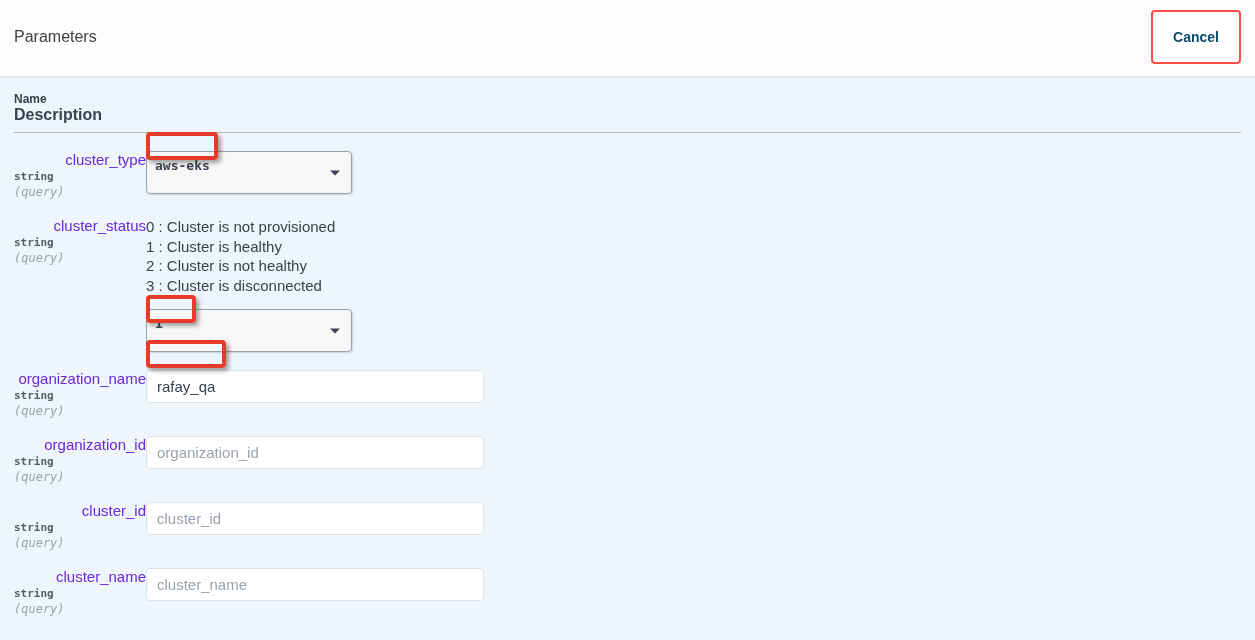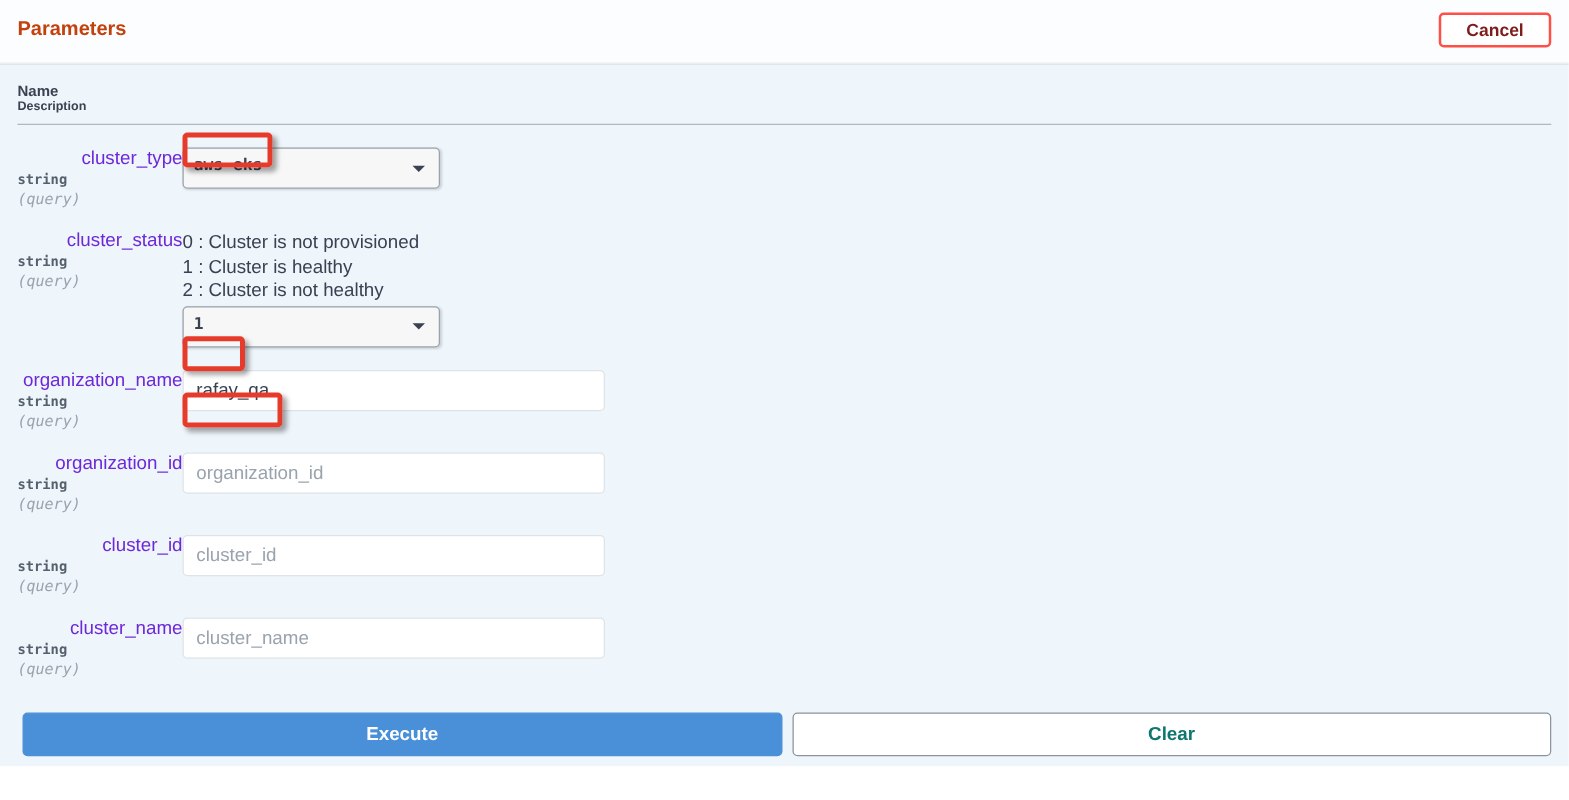--- a/index.html
+++ b/index.html
@@ -3,56 +3,56 @@
 <meta charset="utf-8">
 <style>
   * { box-sizing: border-box; margin: 0; padding: 0; }
   html, body { width: 1255px; height: 640px; font-family: -apple-system, BlinkMacSystemFont, "Segoe UI", Helvetica, Arial, sans-serif; background: #fff; }
   .panel-header {
     display: flex; justify-content: space-between; align-items: center;
     padding: 10px 14px 12px 14px;
     border-bottom: 1px solid #e8ecef;
     background: #fcfdfe;
   }
-  .panel-title { font-size: 16px; font-weight: 700; color: #c2410c; }
+  .panel-title { font-size: 16px; font-weight: 400; color: #404040; }
   .cancel-btn {
-    border: 2px solid #ff4f47; color: #7f1d1d; background: #fff;
-    font-size: 14px; font-weight: 700; padding: 4px 20px; border-radius: 4px;
+    border: 2px solid #ff4f47; color: #0c4a6e; background: #fff;
+    font-size: 14px; font-weight: 700; padding: 17px 20px; border-radius: 4px;
     cursor: pointer;
   }
   .panel-body { background: #eef5fb; padding: 14px 14px 0 14px; border-top: 1px solid #dbe6ef; }
   .params-area { min-height: 540px; position: relative; }
   .thead-row { display: flex; border-bottom: 1px solid #b4b8bd; padding-bottom: 8px; flex-direction: column; }
   .col-name { width: 132px; font-size: 12px; font-weight: 700; color: #3b4151; }
-  .col-desc { flex: 1; font-size: 10px; font-weight: 700; color: #3b4151; }
+  .col-desc { flex: 1; font-size: 16px; font-weight: 700; color: #3b4151; }
   .param-row { display: flex; padding-top: 18px; align-items: flex-start; }
   .param-name-cell { width: 132px; }
   .pname { font-size: 15px; color: #6d28d9; font-weight: 400; text-align: right; }
   .ptype { font-size: 11px; font-family: Menlo, Monaco, Consolas, monospace; color: #55606e; font-weight: 700; margin-top: 2px; }
   .pin { font-size: 12px; font-family: Menlo, Monaco, Consolas, monospace; color: #9aa3ad; font-style: italic; margin-top: 2px; }
   .select {
     font-family: Menlo, Monaco, Consolas, monospace; font-size: 13px; font-weight: 700;
     color: #3b4151; background: #f7f7f7; border: 1px solid #9aa3ad; border-radius: 4px;
-    padding: 6px 28px 10px 8px; appearance: none; -webkit-appearance: none; width: 206px;
+    padding: 6px 28px 20px 8px; appearance: none; -webkit-appearance: none; width: 206px;
     box-shadow: 1px 1px 2px rgba(0,0,0,0.15);
     background-image: none;
     position: relative;
   }
   .select-wrap { position: relative; display: inline-block; }
   .select-wrap::after {
     content: ""; position: absolute; right: 12px; top: 50%; transform: translateY(-50%);
     width: 0; height: 0; border-left: 5px solid transparent; border-right: 5px solid transparent;
     border-top: 5px solid #3b4151; pointer-events: none;
   }
   .text-input {
     font-size: 15px; color: #3b4151; background: #fff; border: 1px solid #dde3e8; border-radius: 4px;
     padding: 7px 10px; width: 338px;
   }
   .text-input::placeholder { color: #9aa3ad; }
-  .status-lines { font-size: 15px; color: #3b4151; line-height: 1.3; margin-bottom: 2px; }
+  .status-lines { font-size: 15px; color: #3b4151; line-height: 1.3; margin-bottom: 14px; }
   .highlight-box {
     position: absolute; border: 4px solid #e63b2b; border-radius: 4px;
     box-shadow: 3px 3px 4px rgba(0,0,0,0.35); pointer-events: none;
   }
   .btn-row { display: flex; padding: 0 0 0 4px; margin-top: 28px; }
   .btn-row button {
     flex: 1; font-size: 15px; font-weight: 700; padding: 8px 0; border-radius: 4px; cursor: pointer;
   }
   .execute-btn { background: #4a90d9; color: #fff; border: 1px solid #4a90d9; margin-right: 4px; }
   .clear-btn { background: #fff; color: #0f766e; border: 1px solid #8a939e; margin-left: 4px; }
@@ -93,20 +93,21 @@
       <div class="param-name-cell">
         <div class="pname">cluster_status</div>
         <div class="ptype">string</div>
         <div class="pin">(query)</div>
       </div>
       <div>
         <div class="status-lines">
           <div>0 : Cluster is not provisioned</div>
           <div>1 : Cluster is healthy</div>
           <div>2 : Cluster is not healthy</div>
+          <div>3 : Cluster is disconnected</div>
         </div>
         <div class="select-wrap">
           <select class="select">
             <option>1</option>
           </select>
         </div>
       </div>
     </div>
 
     <div class="param-row">

